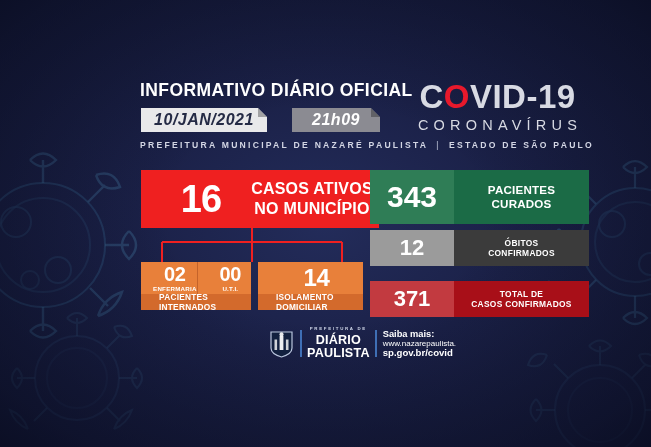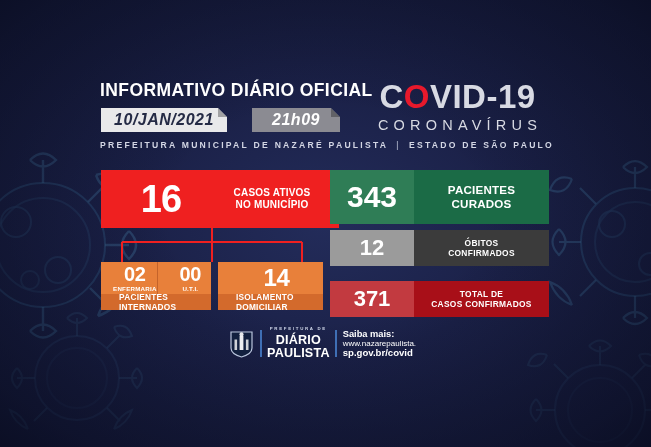--- a/index.html
+++ b/index.html
@@ -37,20 +37,21 @@
     inset: 0;
     pointer-events: none;
     background: radial-gradient(ellipse 520px 360px at 50% 48%,
                 rgba(10,14,36,0) 30%, rgba(8,11,30,.55) 78%, rgba(6,9,26,.85) 100%);
   }
 
   
   .content {
     position: absolute;
     inset: 0;
+    margin-left: 40px;
   }
 
   
   .hdr-title {
     position: absolute;
     left: 100px;
     top: 80px;
     color: #ffffff;
     font-size: 17.5px;
     font-weight: bold;
@@ -159,21 +160,21 @@
     line-height: 1.22;
   }
 
   
   #card-active {
     left: 101px; top: 170px; width: 222px; height: 58px;
     background: #ef2020;
     padding-left: 16px;
   }
   #card-active .num { width: 88px; font-size: 38px; letter-spacing: -1px; }
-  #card-active .lbl { font-size: 10px; letter-spacing: .2px; text-align: center; }
+  #card-active .lbl { font-size: 16px; letter-spacing: .2px; text-align: center; }
 
   
   #card-cured {
     left: 330px; top: 170px; width: 219px; height: 54px;
     background: #1b6b46;
   }
   #card-cured .num { width: 84px; font-size: 30px; background: #2f7d56; }
   #card-cured .lbl { font-size: 11.6px; letter-spacing: .2px; }
 
   

